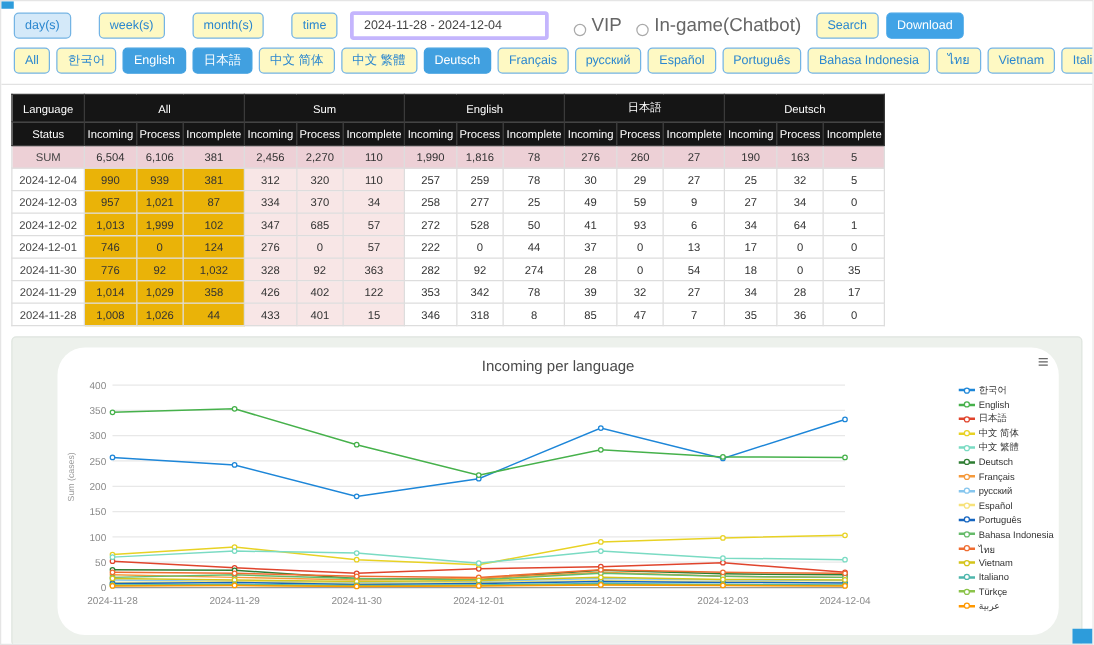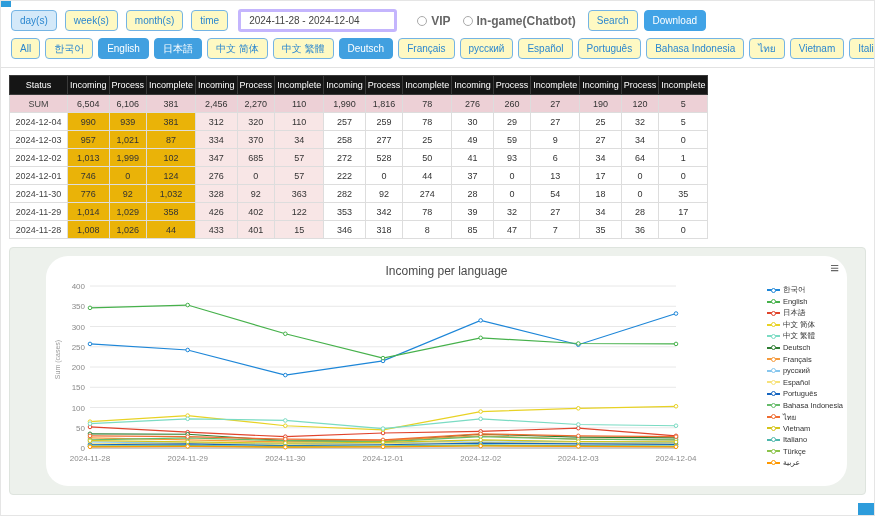--- a/index.html
+++ b/index.html
@@ -3,28 +3,28 @@
 <meta charset="utf-8">
 <style>
   *{box-sizing:border-box;margin:0;padding:0;}
   html,body{width:875px;height:516px;}
   body{font-family:"Liberation Sans",sans-serif;background:#fff;overflow:hidden;}
   .page{position:relative;width:875px;height:516px;background:#fff;border:1px solid #e5e5e5;overflow:hidden;}
   .corner-accent{position:absolute;left:0;top:0;width:10px;height:6px;background:#2d9cdb;}
 
   
   .toolbar{display:flex;align-items:center;gap:6px;padding:8px 0 0 10px;}
-  .btn-group{display:flex;gap:8px;justify-content:space-between;}
+  .btn-group{display:flex;gap:22px;justify-content:space-between;}
   .pill{font-family:inherit;font-size:10px;color:#2b87cf;background:#fef9c3;border:1px solid #74b4e4;border-radius:4px;padding:3px 8px;cursor:pointer;white-space:nowrap;line-height:1.3;}
   .pill-active{background:#d4e9f9;}
   .pill-selected{background:#41a0e0;border-color:#41a0e0;color:#fff;}
   .pill-primary{background:#41a3e6;border-color:#41a3e6;color:#fff;}
   .date-input{font-family:inherit;font-size:10px;color:#444;border:3px solid #c4b5fd;border-radius:3px;padding:3px 8px;width:159px;margin-left:4px;}
   .radio-group{display:flex;align-items:center;gap:12px;margin:0 6px 0 14px;}
-  .radio{display:flex;align-items:center;gap:4px;font-size:12px;color:#666;cursor:pointer;font-weight:bold;}
+  .radio{display:flex;align-items:flex-end;gap:4px;font-size:15px;color:#666;cursor:pointer;}
   .radio-circle{width:10px;height:10px;border:1px solid #aaa;border-radius:50%;background:#fff;display:inline-block;flex:none;}
 
   
   .lang-row{display:flex;gap:5px;padding:6px 0 8px 10px;border-bottom:1px solid #e2e2e2;}
 
   
   .stats{border-collapse:collapse;margin:7px 0 0 8px;font-size:9px;color:#333;}
   .stats th{background:#151515;color:#fff;font-weight:normal;border:1px solid #3a3a3a;padding:4px 2px;text-align:center;min-width:34px;}
   .stats th.corner{width:58px;}
   .stats td{border:1px solid #ddd;padding:3.5px 2px;text-align:center;min-width:34px;}
@@ -91,20 +91,28 @@
       <button class="pill">Português</button>
       <button class="pill">Bahasa Indonesia</button>
       <button class="pill">ไทย</button>
       <button class="pill">Vietnam</button>
       <button class="pill">Italiano</button>
     </div>
 
   <table class="stats">
     <thead>
         <tr>
+          <th class="corner">Language</th>
+          <th colspan="3">All</th>
+          <th colspan="3">Sum</th>
+          <th colspan="3">English</th>
+          <th colspan="3">日本語</th>
+          <th colspan="3">Deutsch</th>
+        </tr>
+        <tr>
           <th class="corner">Status</th>
           <th>Incoming</th>
           <th>Process</th>
           <th>Incomplete</th>
           <th>Incoming</th>
           <th>Process</th>
           <th>Incomplete</th>
           <th>Incoming</th>
           <th>Process</th>
           <th>Incomplete</th>
@@ -125,21 +133,21 @@
           <td class="c-sum">2,456</td>
           <td class="c-sum">2,270</td>
           <td class="c-sum">110</td>
           <td class="">1,990</td>
           <td class="">1,816</td>
           <td class="">78</td>
           <td class="">276</td>
           <td class="">260</td>
           <td class="">27</td>
           <td class="">190</td>
-          <td class="">120</td>
+          <td class="">163</td>
           <td class="">5</td>
         </tr>
         <tr>
           <td class="row-label">2024-12-04</td>
           <td class="c-all">990</td>
           <td class="c-all">939</td>
           <td class="c-all">381</td>
           <td class="c-sum">312</td>
           <td class="c-sum">320</td>
           <td class="c-sum">110</td>

